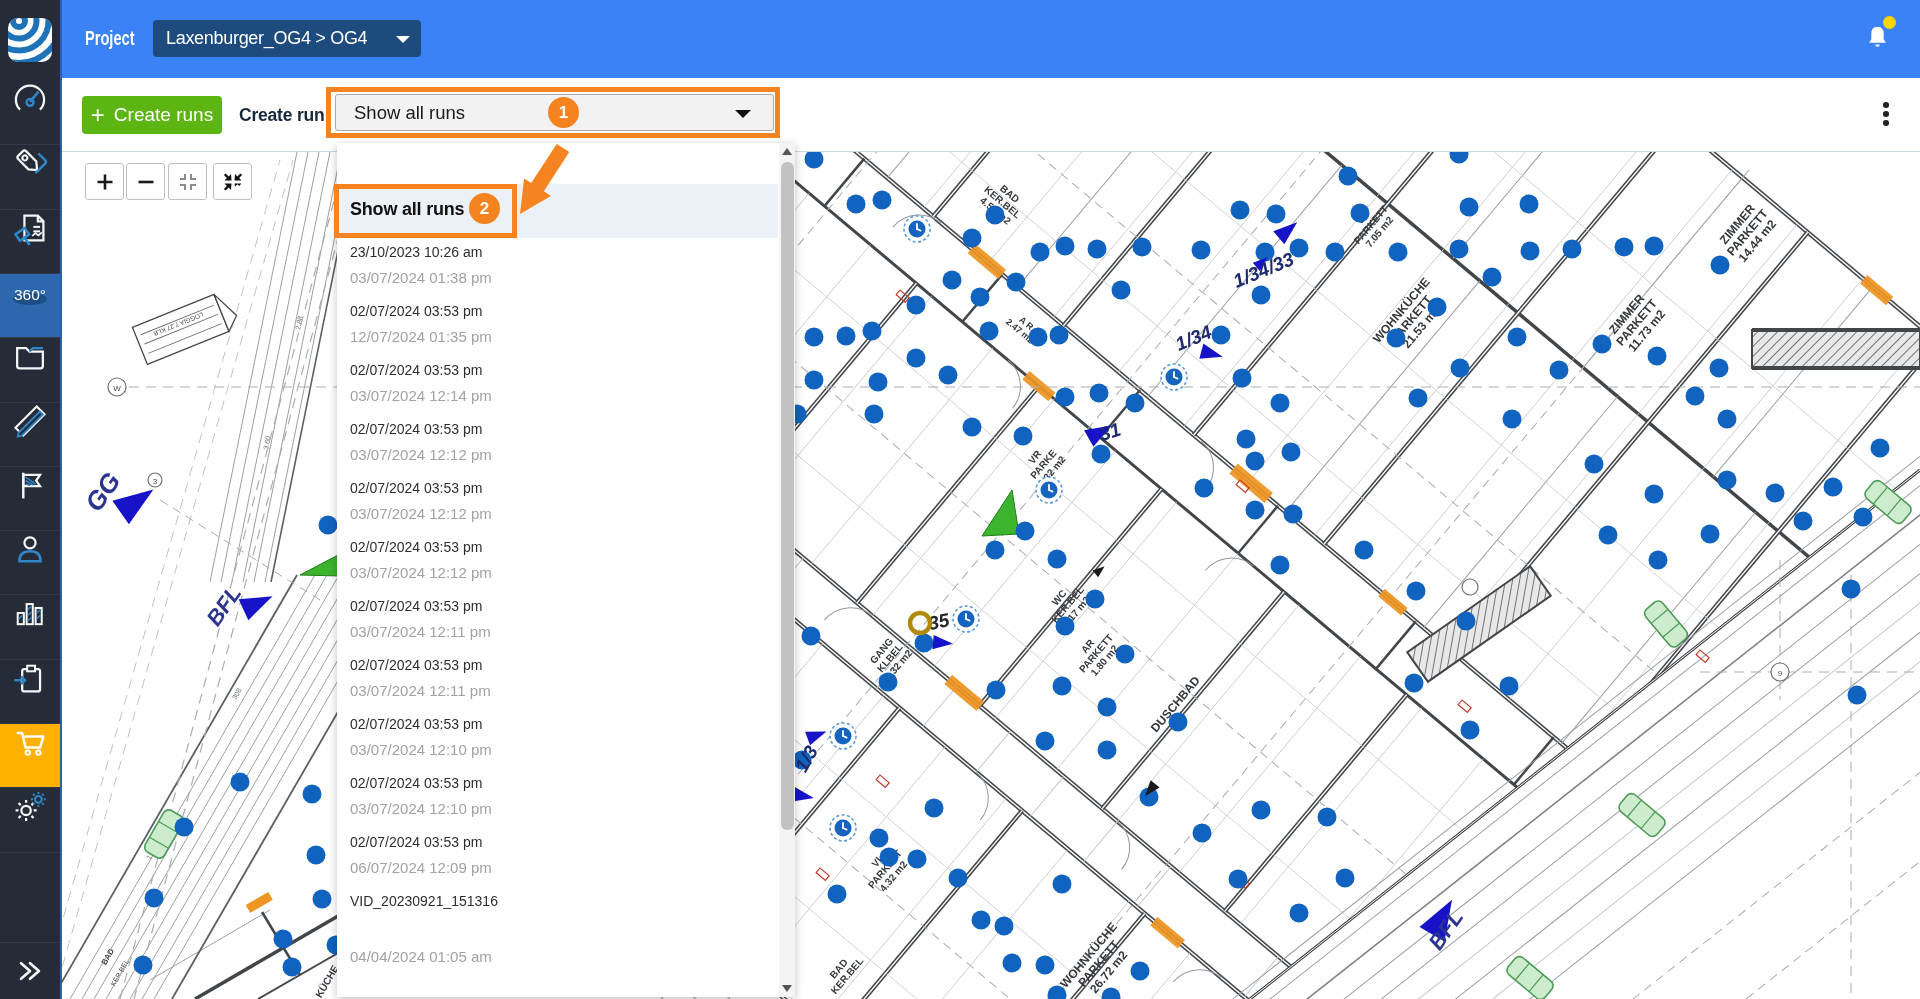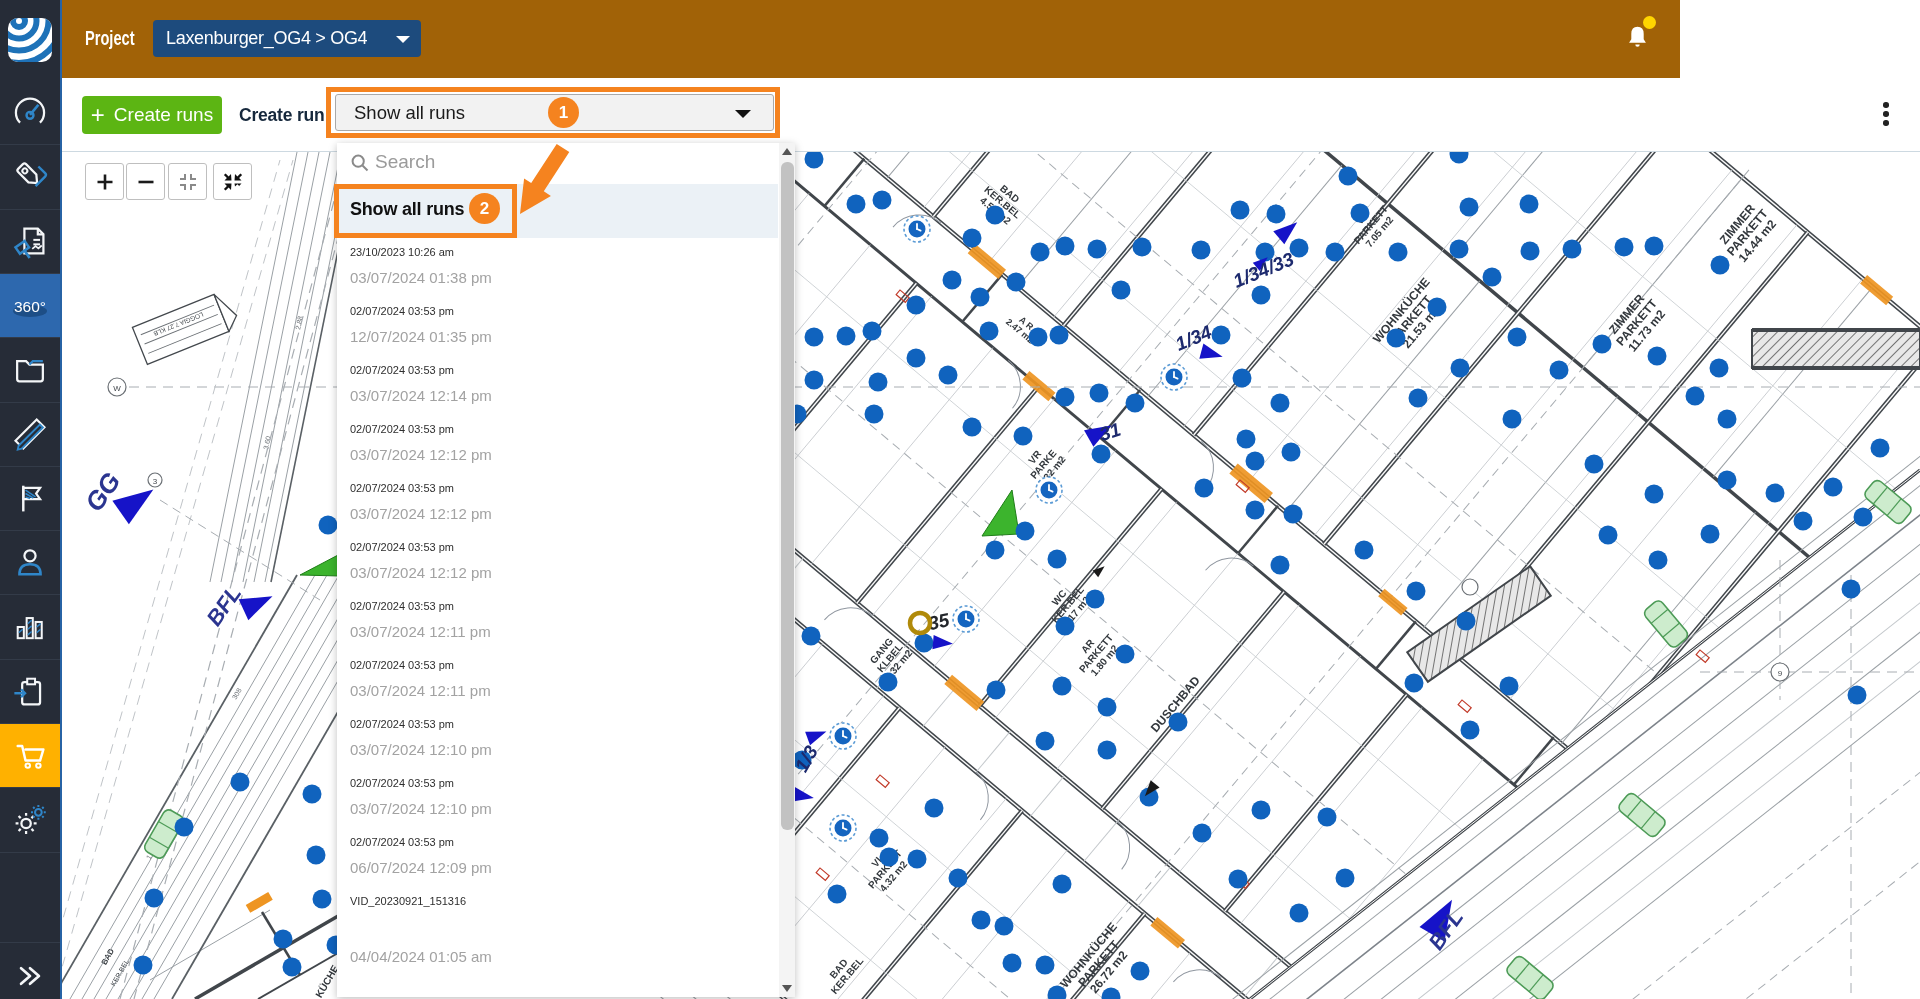--- a/index.html
+++ b/index.html
@@ -1,46 +1,46 @@
 <!DOCTYPE html>
 <html><head>
 <meta charset="utf-8">
 <style>
 * { margin:0; padding:0; box-sizing:border-box; }
 html,body { width:1920px; height:999px; overflow:hidden; font-family:"Liberation Sans", sans-serif; background:#fff; }
 #stage { position:relative; width:1920px; height:999px; }
 
-.header { position:absolute; left:60px; top:0; width:1620px; height:78px; background:#a16207; }
+.header { position:absolute; left:60px; top:0; width:1860px; height:78px; background:#3b82f6; }
 .header .ptitle { position:absolute; left:25px; top:27px; font-size:20px; font-weight:bold; color:#fff; transform:scaleX(0.73); transform-origin:left center; }
 .projbox { position:absolute; left:93px; top:20px; width:268px; height:37px; background:#1d4b7d; border-radius:4px; color:#fff; font-size:18px; line-height:37px; padding-left:13px; letter-spacing:-0.3px; }
 .projbox .car { position:absolute; right:11px; top:16px; width:0; height:0; border-left:7px solid transparent; border-right:7px solid transparent; border-top:7px solid #fff; }
 .bell { position:absolute; right:31px; top:24px; }
 .belldot { position:absolute; right:24px; top:16px; width:13px; height:13px; border-radius:50%; background:#ffd500; }
 
 .toolbar { position:absolute; left:62px; top:78px; width:1858px; height:74px; background:#fff; border-bottom:1px solid #cdd9e1; }
 .btn-create { position:absolute; left:20px; top:18px; width:140px; height:38px; background:#5cb513; border-radius:4px; color:#fff; font-size:19px; text-align:center; line-height:38px; }
 .btn-create .plus { font-size:24px; font-weight:normal; vertical-align:-2px; margin-right:9px; }
 .lbl-active { position:absolute; left:177px; top:27px; font-size:17.5px; font-weight:bold; color:#16283c; letter-spacing:-0.2px; }
 .select { position:absolute; left:273px; top:16px; width:439px; height:37px; background:#f2f2f2; border:1px solid #a9a9a9; border-radius:3px; font-size:18.5px; color:#1a1a1a; line-height:35px; padding-left:18px; }
 .select .car { position:absolute; right:22px; top:15px; width:0; height:0; border-left:8px solid transparent; border-right:8px solid transparent; border-top:8px solid #111; }
 .kebab { position:absolute; right:31px; top:24px; width:6px; }
 .kebab div { width:5.5px; height:5.5px; border-radius:50%; background:#222; margin-bottom:3.6px; }
 
 .sidebar { position:absolute; left:0; top:0; width:62px; height:999px; background:#262c37; border-right:2px solid #2763a5; }
 .logo { position:absolute; left:8px; top:18px; width:44px; height:44px; }
-.tile { position:absolute; left:0; width:60px; display:flex; align-items:center; justify-content:center; }
+.tile { position:absolute; left:0; width:60px; display:flex; align-items:flex-start; justify-content:center; }
 .sep { position:absolute; left:0; width:60px; height:1px; background:#333b48; }
 
 .panel { position:absolute; left:337px; top:143px; width:458px; height:854px; background:#fff; box-shadow:0 2px 8px rgba(0,0,0,0.25); }
 .srow { position:absolute; left:0; top:0; width:441px; height:41px; background:#fff; }
 .srow .stxt { position:absolute; left:38px; top:8px; font-size:19px; color:#9b9b9b; }
 .hirow { position:absolute; left:0; top:41px; width:441px; height:54px; background:#ebf1f6; }
 .hirow .htxt { position:absolute; left:13px; top:15px; font-size:18px; font-weight:bold; color:#111; letter-spacing:-0.2px; }
 .item { position:absolute; left:13px; width:420px; height:59px; }
-.item .p1 { font-size:11px; color:#2e2e2e; line-height:29px; }
+.item .p1 { font-size:14px; color:#2e2e2e; line-height:29px; }
 .item .p2 { font-size:15px; color:#a2a2a2; line-height:22px; }
 .sbar { position:absolute; right:0; top:0; width:16px; height:854px; background:#f4f4f4; }
 .sthumb { position:absolute; right:1px; top:19px; width:13px; height:668px; background:#c2c2c2; border-radius:6px; }
 
 .obox { position:absolute; border:5px solid #f5831f; pointer-events:none; }
 .obadge { position:absolute; width:31px; height:31px; border-radius:50%; background:#f5831f; color:#fff; font-size:17px; font-weight:bold; text-align:center; line-height:31px; }
 
 .mapbtns { position:absolute; left:85px; top:163px; }
 .mbtn { position:absolute; top:0; width:39px; height:37px; background:#fff; border:1px solid #bfbfbf; border-radius:3px; display:flex; align-items:center; justify-content:center; }
 </style>
@@ -754,27 +754,20 @@
 <div class="sep" style="top:465.8px"></div>
 <div class="sep" style="top:530.1px"></div>
 <div class="sep" style="top:594.4px"></div>
 <div class="sep" style="top:658.7px"></div>
 <div class="sep" style="top:723.0px"></div>
 <div class="sep" style="top:787.3px"></div>
 <div class="sep" style="top:851.6px"></div>
 </div>
 
 <div class="panel">
-  <div class="srow">
-    <svg style="position:absolute;left:13px;top:10px" width="20" height="20" viewBox="0 0 20 20">
-          <circle cx="8.2" cy="8.2" r="5.6" fill="none" stroke="#8a8a8a" stroke-width="2"></circle>
-          <line x1="12.5" y1="12.5" x2="17.5" y2="17.5" stroke="#8a8a8a" stroke-width="2"></line>
-        </svg>
-    <div class="stxt">Search</div>
-  </div>
   <div class="hirow">
         <div class="htxt">Show all runs</div>
       </div>
 <div class="item" style="top:95px">
         <div class="p1">23/10/2023 10:26 am</div>
         <div class="p2">03/07/2024 01:38 pm</div>
       </div>
 <div class="item" style="top:154px">
         <div class="p1">02/07/2024 03:53 pm</div>
         <div class="p2">12/07/2024 01:35 pm</div>

